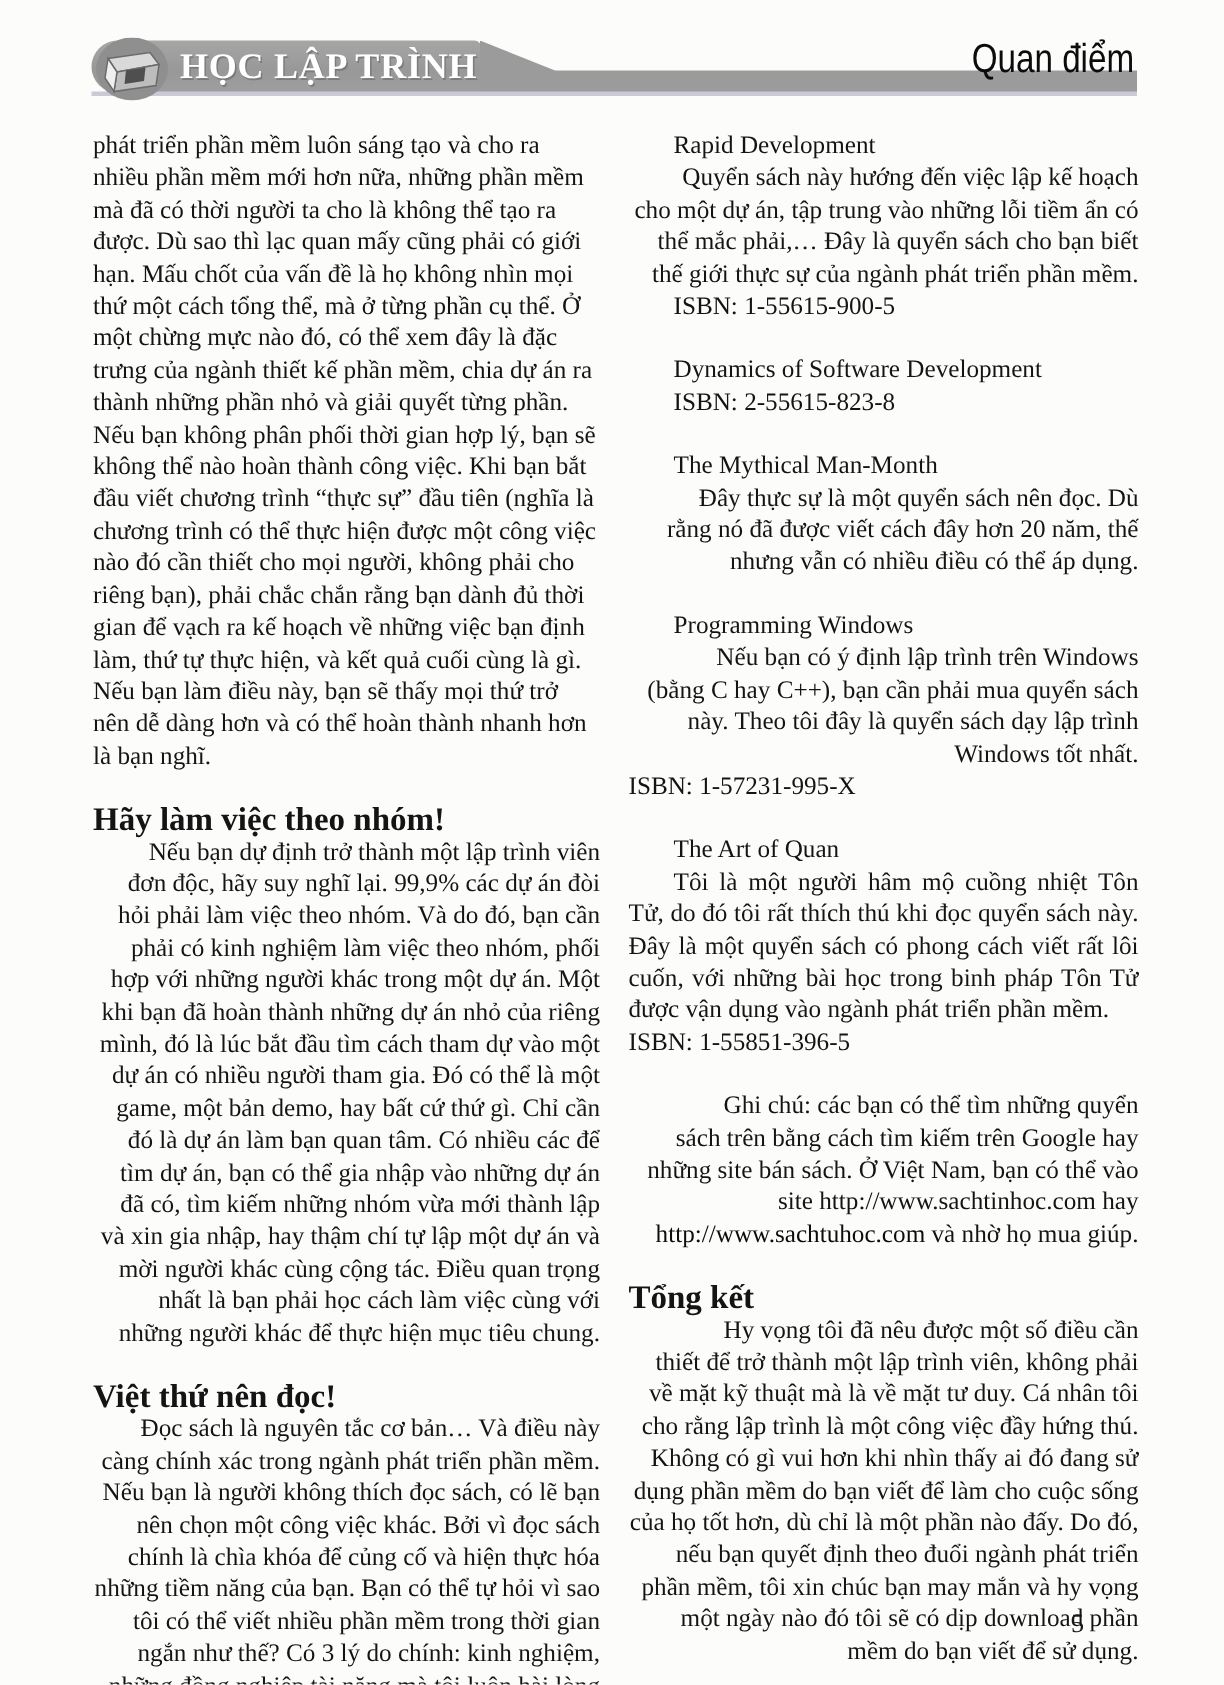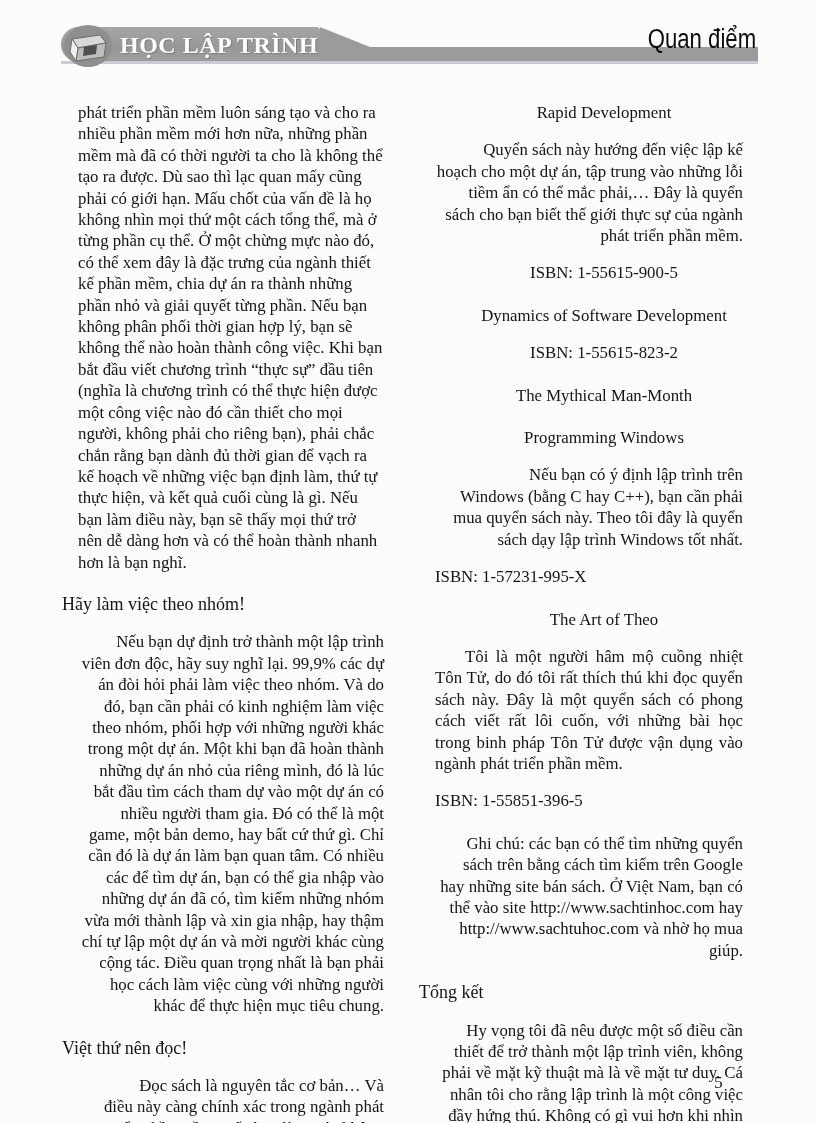--- a/index.html
+++ b/index.html
@@ -44,28 +44,28 @@
   }
   .logo{position:absolute;left:64px;top:25px;width:50px;height:42px;}
   
   .col{
     position:absolute;top:86px;
     font-size:16.8px;line-height:21.4px;
     text-align:left;
   }
   .col-left{left:62px;width:338px;}
   .col-right{left:419px;width:340px;}
-  .col p{margin:16px;}
+  .col p{margin:0;}
   .indent{text-indent:30px;text-align:right;}
-  .pad{padding-left:30px;text-align:center;}
+  .pad{padding-left:30px;}
   .gap{margin-top:21px !important;}
   .justify{text-align:justify;}
   h2{
-    margin:21px 0 0 0;font-size:18px;line-height:21.4px;
-    font-weight:normal;
+    margin:21px 0 0 0;font-size:22px;line-height:21.4px;
+    font-weight:bold;
   }
   .book-title{white-space:nowrap;}
   .url-link{color:#0c0c0c;cursor:pointer;}
   .page-number{
     position:absolute;left:714px;top:1072px;
     font-size:17.5px;color:#1a1a1a;
   }
 </style>
 </head>
 <body>
@@ -96,29 +96,30 @@
   <p class="indent">Đọc sách là nguyên tắc cơ bản… Và điều này càng chính xác trong ngành phát triển phần mềm. Nếu bạn là người không thích đọc sách, có lẽ bạn nên chọn một công việc khác. Bởi vì đọc sách chính là chìa khóa để củng cố và hiện thực hóa những tiềm năng của bạn. Bạn có thể tự hỏi vì sao tôi có thể viết nhiều phần mềm trong thời gian ngắn như thế? Có 3 lý do chính: kinh nghiệm, những đồng nghiệp tài năng mà tôi luôn hài lòng khi được làm việc chung và cuối cùng là những quyển sách tôi đã đọc. Tôi không thể giúp bạn có được kinh nghiệm và những bạn đồng nghiệp giỏi, nhưng tôi có thể giới thiệu cho bạn những quyển sách hay:</p>
 
 </div>
 
 <div class="col col-right">
   <p class="pad book-title">Rapid Development</p>
   <p class="indent">Quyển sách này hướng đến việc lập kế hoạch cho một dự án, tập trung vào những lỗi tiềm ẩn có thể mắc phải,… Đây là quyển sách cho bạn biết thế giới thực sự của ngành phát triển phần mềm.</p>
   <p class="pad">ISBN: 1-55615-900-5</p>
 
   <p class="pad gap book-title">Dynamics of Software Development</p>
-  <p class="pad">ISBN: 1-55615-823-2</p>
+  <p class="pad">ISBN: 2-55615-823-8</p>
 
   <p class="pad gap book-title">The Mythical Man-Month</p>
+  <p class="indent">Đây thực sự là một quyển sách nên đọc. Dù rằng nó đã được viết cách đây hơn 20 năm, thế nhưng vẫn có nhiều điều có thể áp dụng.</p>
 
   <p class="pad gap book-title">Programming Windows</p>
   <p class="indent">Nếu bạn có ý định lập trình trên Windows (bằng C hay C++), bạn cần phải mua quyển sách này. Theo tôi đây là quyển sách dạy lập trình Windows tốt nhất.</p>
   <p>ISBN: 1-57231-995-X</p>
 
-  <p class="pad gap book-title">The Art of Theo</p>
+  <p class="pad gap book-title">The Art of Quan</p>
   <p class="indent justify">Tôi là một người hâm mộ cuồng nhiệt Tôn Tử, do đó tôi rất thích thú khi đọc quyển sách này. Đây là một quyển sách có phong cách viết rất lôi cuốn, với những bài học trong binh pháp Tôn Tử được vận dụng vào ngành phát triển phần mềm.</p>
   <p>ISBN: 1-55851-396-5</p>
 
   <p class="indent gap"><span>Ghi chú: các bạn có thể tìm những quyển sách trên bằng cách tìm kiếm trên Google hay những site bán sách. Ở Việt Nam, bạn có thể vào site http://www.sachtinhoc.com hay </span><span class="url-link">http://www.sachtuhoc.com</span><span> và nhờ họ mua giúp.</span></p>
 
   <h2>Tổng kết</h2>
   <p class="indent">Hy vọng tôi đã nêu được một số điều cần thiết để trở thành một lập trình viên, không phải về mặt kỹ thuật mà là về mặt tư duy. Cá nhân tôi cho rằng lập trình là một công việc đầy hứng thú. Không có gì vui hơn khi nhìn thấy ai đó đang sử dụng phần mềm do bạn viết để làm cho cuộc sống của họ tốt hơn, dù chỉ là một phần nào đấy. Do đó, nếu bạn quyết định theo đuổi ngành phát triển phần mềm, tôi xin chúc bạn may mắn và hy vọng một ngày nào đó tôi sẽ có dịp download phần mềm do bạn viết để sử dụng.</p>
 </div>
 
 <div class="page-number">5</div>

